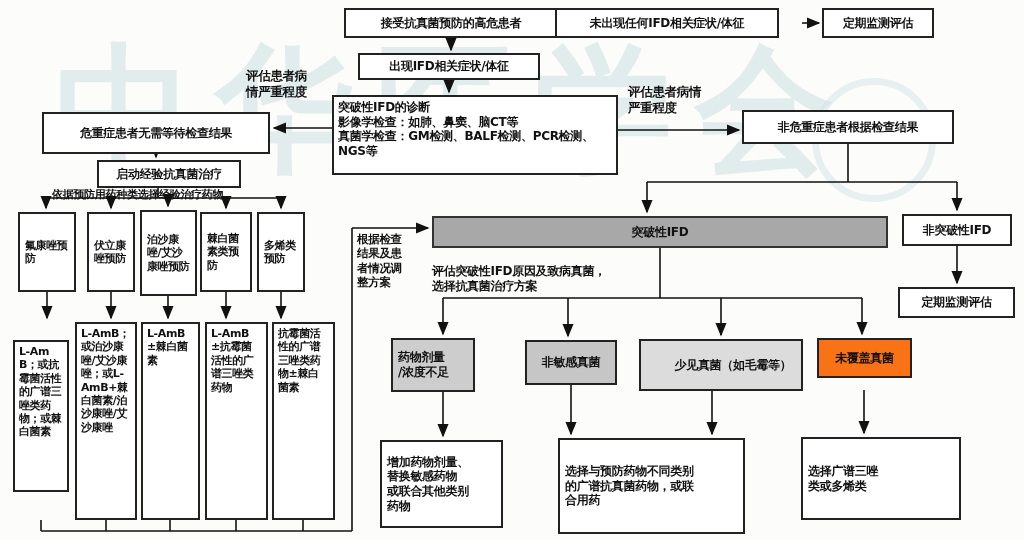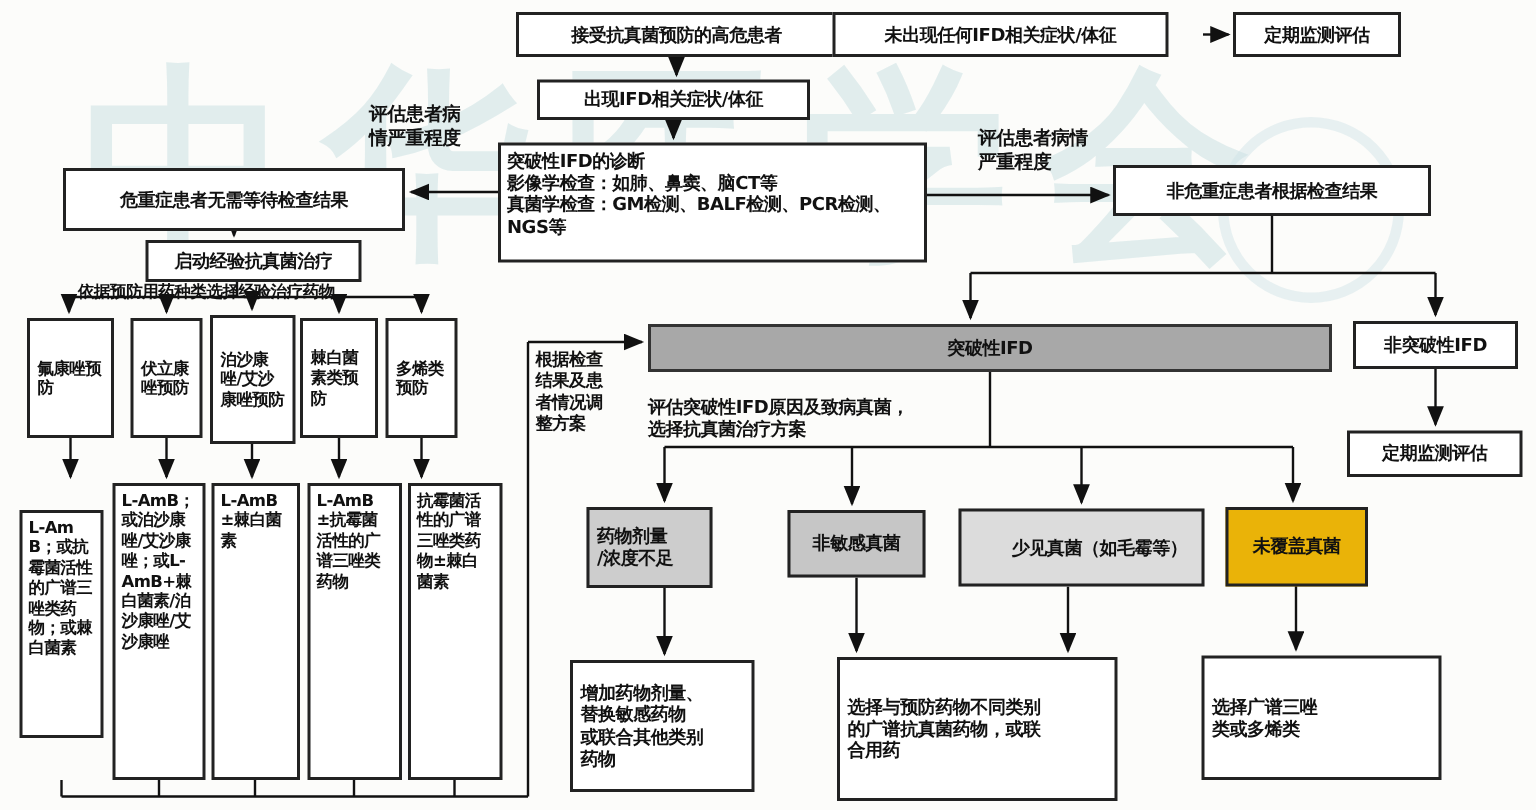--- a/index.html
+++ b/index.html
@@ -98,21 +98,21 @@
 <div class="box" style="left:344px;top:8px;width:214px;height:30px;">接受抗真菌预防的高危患者</div>
 <div class="box" style="left:555px;top:8px;width:224px;height:30px;">未出现任何IFD相关症状/体征</div>
 <div class="box" style="left:822px;top:8px;width:112px;height:30px;">定期监测评估</div>
 <div class="box" style="left:358px;top:53px;width:182px;height:27px;">出现IFD相关症状/体征</div>
 
 <div class="box left" style="left:332px;top:95px;width:286px;height:80px;">突破性IFD的诊断
 影像学检查：如肺、鼻窦、脑CT等
 真菌学检查：GM检测、BALF检测、PCR检测、NGS等</div>
 <div class="lbl" style="left:246px;top:68px;font-size:12.5px;">评估患者病
 情严重程度</div>
-<div class="lbl" style="left:628px;top:84px;font-size:12.5px;margin-left:24px;">评估患者病情
+<div class="lbl" style="left:628px;top:84px;font-size:12.5px;">评估患者病情
 严重程度</div>
 <div class="box" style="left:42px;top:112px;width:228px;height:42px;">危重症患者无需等待检查结果</div>
 <div class="box" style="left:742px;top:110px;width:212px;height:34px;">非危重症患者根据检查结果</div>
 
 <div class="box" style="left:97px;top:160px;width:144px;height:28px;">启动经验抗真菌治疗</div>
 <div class="lbl" style="left:52px;top:188px;font-size:11px;">依据预防用药种类选择经验治疗药物</div>
 
 <div class="box vcl col" style="left:18px;top:212px;width:58px;height:80px;">氟康唑预防</div>
 <div class="box vcl col" style="left:87px;top:212px;width:48px;height:80px;">伏立康唑预防</div>
 <div class="box vcl col" style="left:140px;top:210px;width:57px;height:86px;">泊沙康唑/艾沙康唑预防</div>
@@ -133,21 +133,21 @@
 <div class="box gray" style="left:432px;top:216px;width:456px;height:32px;">突破性IFD</div>
 <div class="box" style="left:902px;top:214px;width:110px;height:32px;">非突破性IFD</div>
 <div class="box" style="left:898px;top:287px;width:117px;height:31px;">定期监测评估</div>
 <div class="lbl" style="left:432px;top:264px;font-size:12px;">评估突破性IFD原因及致病真菌，
 选择抗真菌治疗方案</div>
 
 <div class="box vcl" style="left:391px;top:338px;width:84px;height:54px;background:#cdcdcd;">药物剂量
 /浓度不足</div>
 <div class="box" style="left:525px;top:340px;width:92px;height:45px;background:#c6c6c6;">非敏感真菌</div>
 <div class="box" style="left:639px;top:339px;width:164px;height:52px;background:#dcdcdc;padding-left:24px;">少见真菌（如毛霉等）</div>
-<div class="box" style="left:817px;top:338px;width:95px;height:53px;background:#eab308;">未覆盖真菌</div>
+<div class="box" style="left:817px;top:338px;width:95px;height:40px;background:#f97316;">未覆盖真菌</div>
 
 <div class="box vcl" style="left:380px;top:440px;width:123px;height:88px;">增加药物剂量、
 替换敏感药物
 或联合其他类别
 药物</div>
 <div class="box vcl" style="left:558px;top:438px;width:187px;height:96px;">选择与预防药物不同类别
 的广谱抗真菌药物，或联
 合用药</div>
 <div class="box vcl" style="left:801px;top:437px;width:160px;height:83px;">选择广谱三唑
 类或多烯类</div>

